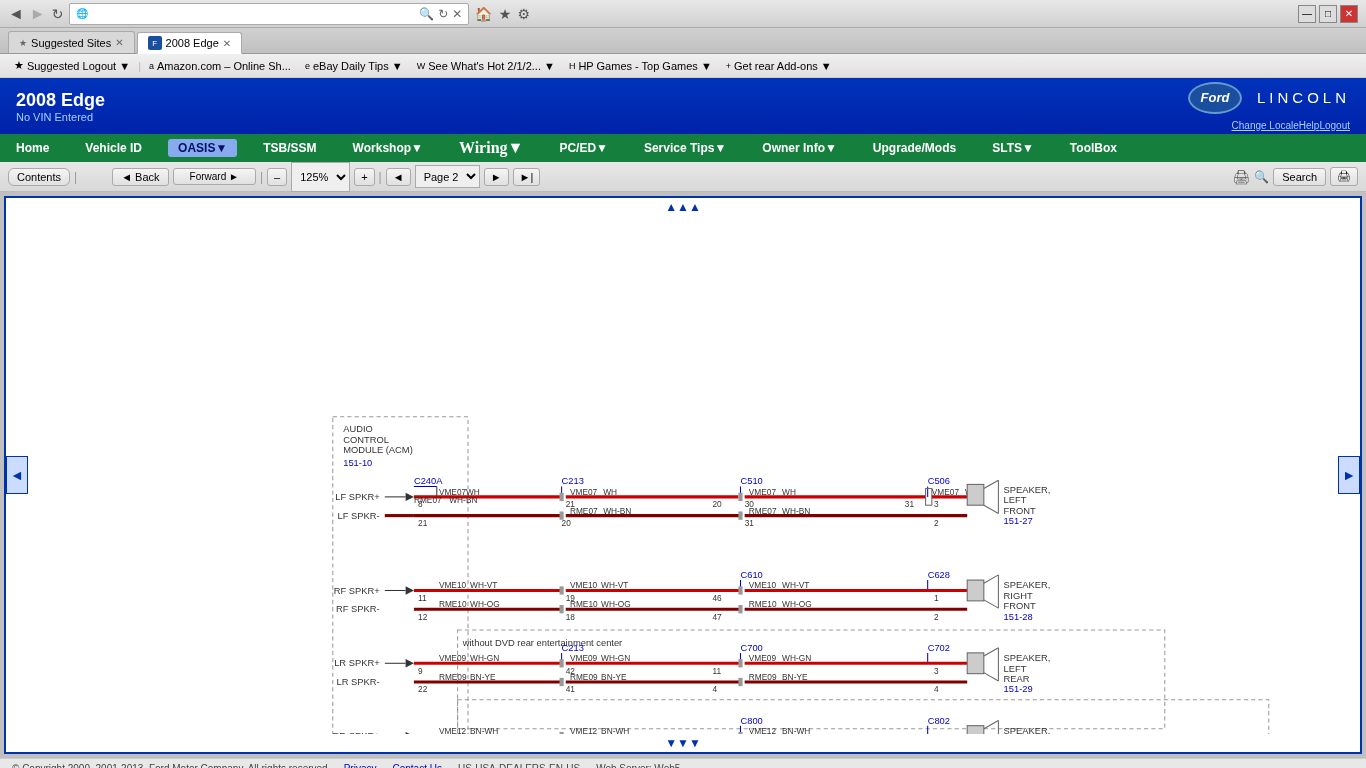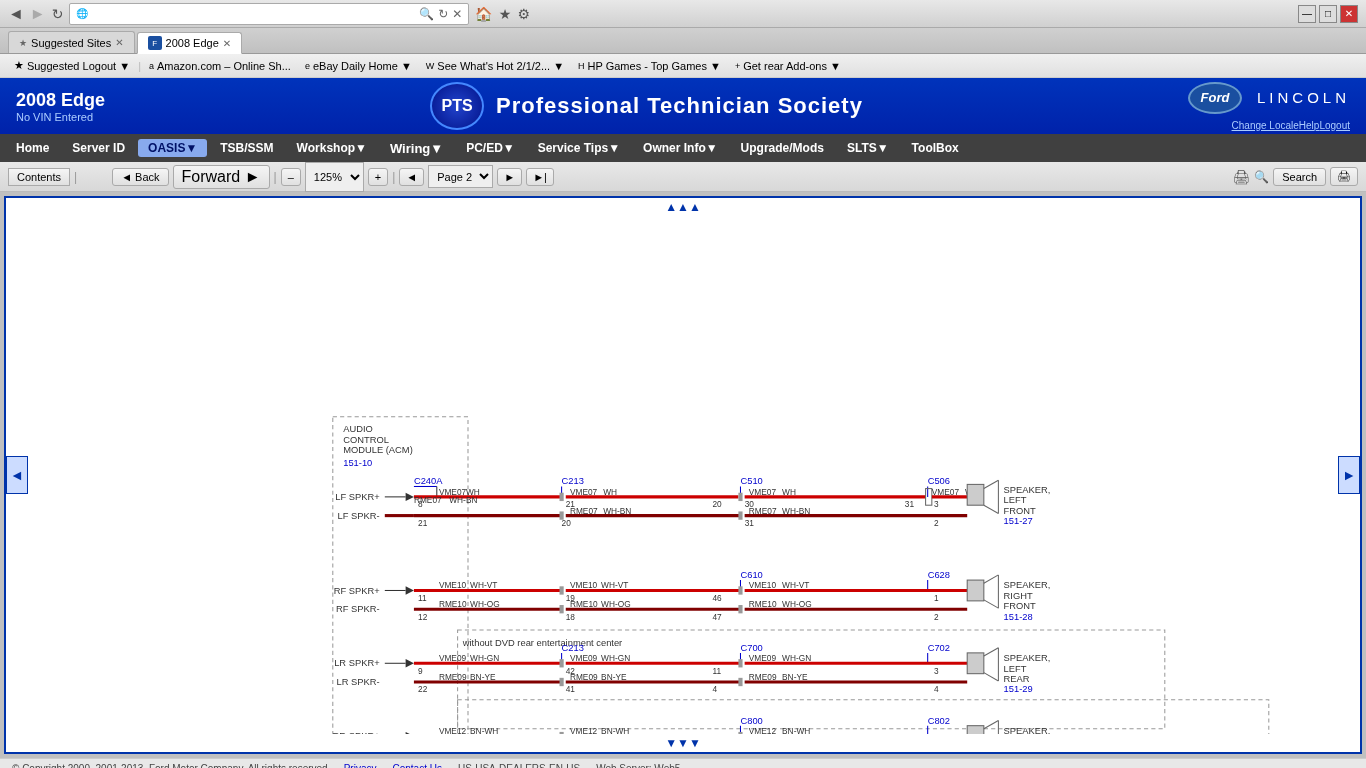--- a/index.html
+++ b/index.html
@@ -49,84 +49,78 @@
     <span>★</span>
     <span>Suggested Logout ▼</span>
   </span>
   <span style="color: #bbb;">|</span>
   <span style="padding: 1px 6px; cursor: pointer; display: flex; align-items: center; gap: 3px; white-space: nowrap;">
     <span style="font-size: 9px;">a</span>
     <span>Amazon.com – Online Sh...</span>
   </span>
   <span style="padding: 1px 6px; cursor: pointer; display: flex; align-items: center; gap: 3px; white-space: nowrap;">
     <span style="font-size: 9px;">e</span>
-    <span>eBay Daily Home ▼</span>
+    <span>eBay Daily Tips ▼</span>
   </span>
   <span style="padding: 1px 6px; cursor: pointer; display: flex; align-items: center; gap: 3px; white-space: nowrap;">
     <span style="font-size: 9px;">W</span>
     <span>See What's Hot 2/1/2... ▼</span>
   </span>
   <span style="padding: 1px 6px; cursor: pointer; display: flex; align-items: center; gap: 3px; white-space: nowrap;">
     <span style="font-size: 9px;">H</span>
     <span>HP Games - Top Games ▼</span>
   </span>
   <span style="padding: 1px 6px; cursor: pointer; display: flex; align-items: center; gap: 3px; white-space: nowrap;">
     <span style="font-size: 9px;">+</span>
     <span>Get rear Add-ons ▼</span>
   </span>
 </div>
 
 <div style="background: linear-gradient(to bottom, #0033bb, #0022aa); display: flex; align-items: center; justify-content: space-between; padding: 4px 16px; height: 56px;">
   <div>
     <div style="color: white; font-size: 18px; font-weight: bold;">2008 Edge</div>
     <div style="color: #aaccff; font-size: 11px;">No VIN Entered</div>
-  </div>
-  <div style="display: flex; align-items: center; gap: 12px;">
-    <div style="width: 54px; height: 48px; background: radial-gradient(circle, #2244cc, #001188); border-radius: 50%; display: flex; align-items: center; justify-content: center; color: white; font-size: 16px; font-weight: bold; border: 2px solid #4488ff;">
-      <span>PTS</span>
-    </div>
-    <div style="color: white; font-size: 22px; font-weight: bold; letter-spacing: 1px;">Professional Technician Society</div>
   </div>
   <div style="display: flex; flex-direction: column; align-items: flex-end; gap: 6px;">
     <div style="display: flex; align-items: center; gap: 15px;">
       <div style="background: #1a4fa0; border: 2px solid #6699cc; border-radius: 50%; width: 54px; height: 32px; display: flex; align-items: center; justify-content: center; color: white; font-size: 13px; font-weight: bold; font-style: italic;">
         <span>Ford</span>
       </div>
       <div style="color: white; font-size: 15px; letter-spacing: 4px; font-weight: 300;">
         <span>LINCOLN</span>
       </div>
     </div>
     <div style="display: flex; align-items: center;">
       <span style="color: #aaccff; font-size: 10px; cursor: pointer; text-decoration: underline;">Change Locale</span>
       <span style="color: #aaccff; font-size: 10px; cursor: pointer; text-decoration: underline;">Help</span>
       <span style="color: #aaccff; font-size: 10px; cursor: pointer; text-decoration: underline;">Logout</span>
     </div>
   </div>
 </div>
 
-<div style="background: #404040; display: flex; align-items: center; padding: 2px 6px; gap: 3px; height: 28px;">
+<div style="background: #15803d; display: flex; align-items: center; padding: 2px 6px; gap: 16px; height: 28px;">
   <div style="color: white; font-size: 12px; font-weight: bold; padding: 2px 10px; cursor: pointer; border-radius: 3px;">Home</div>
-  <div style="color: white; font-size: 12px; font-weight: bold; padding: 2px 10px; cursor: pointer; border-radius: 3px;">Server ID</div>
+  <div style="color: white; font-size: 12px; font-weight: bold; padding: 2px 10px; cursor: pointer; border-radius: 3px;">Vehicle ID</div>
   <div style="color: #001166; font-size: 12px; font-weight: bold; padding: 2px 10px; cursor: pointer; border-radius: 3px; background: #88aaee;">OASIS▼</div>
   <div style="color: white; font-size: 12px; font-weight: bold; padding: 2px 10px; cursor: pointer; border-radius: 3px;">TSB/SSM</div>
   <div style="color: white; font-size: 12px; font-weight: bold; padding: 2px 10px; cursor: pointer; border-radius: 3px;">Workshop▼</div>
-  <div style="color: white; font-size: 13px; font-weight: bold; padding: 2px 10px; cursor: pointer; border-radius: 3px;">Wiring▼</div>
+  <div style="color: white; font-size: 16px; font-weight: bold; padding: 2px 10px; cursor: pointer; border-radius: 3px; font-family: Liberation Serif, serif;">Wiring▼</div>
   <div style="color: white; font-size: 12px; font-weight: bold; padding: 2px 10px; cursor: pointer; border-radius: 3px;">PC/ED▼</div>
   <div style="color: white; font-size: 12px; font-weight: bold; padding: 2px 10px; cursor: pointer; border-radius: 3px;">Service Tips▼</div>
   <div style="color: white; font-size: 12px; font-weight: bold; padding: 2px 10px; cursor: pointer; border-radius: 3px;">Owner Info▼</div>
   <div style="color: white; font-size: 12px; font-weight: bold; padding: 2px 10px; cursor: pointer; border-radius: 3px;">Upgrade/Mods</div>
   <div style="color: white; font-size: 12px; font-weight: bold; padding: 2px 10px; cursor: pointer; border-radius: 3px;">SLTS▼</div>
   <div style="color: white; font-size: 12px; font-weight: bold; padding: 2px 10px; cursor: pointer; border-radius: 3px;">ToolBox</div>
 </div>
 
 <div style="background: linear-gradient(to bottom, #e8e8e8, #d8d8d8); display: flex; align-items: center; padding: 3px 8px; gap: 4px; height: 30px; border-bottom: 1px solid #bbb;">
-  <button style="padding: 2px 8px; border: 1px solid #aaa; border-radius: 0; background: linear-gradient(to bottom, #f5f5f5, #e0e0e0); font-size: 11px; cursor: pointer;">Contents</button>
+  <button style="padding: 2px 8px; border: 1px solid #aaa; border-radius: 6px; background: linear-gradient(to bottom, #f5f5f5, #e0e0e0); font-size: 11px; cursor: pointer;">Contents</button>
   <span style="color: #999;">|</span>
   <button style="padding: 2px 8px; border: 1px solid #aaa; border-radius: 3px; background: linear-gradient(to bottom, #f5f5f5, #e0e0e0); font-size: 11px; cursor: pointer; margin-left: 31px;">◄ Back</button>
-  <button style="padding: 2px 8px; border: 1px solid #aaa; border-radius: 3px; background: linear-gradient(to bottom, #f5f5f5, #e0e0e0); font-size: 16px; cursor: pointer; text-align: center;">Forward ►</button>
+  <button style="padding: 2px 16px; border: 1px solid #aaa; border-radius: 3px; background: linear-gradient(to bottom, #f5f5f5, #e0e0e0); font-size: 10px; cursor: pointer; text-align: center;">Forward ►</button>
   <span style="color: #999;">|</span>
   <button style="padding: 2px 6px; border: 1px solid #aaa; border-radius: 3px; background: linear-gradient(to bottom, #f5f5f5, #e0e0e0); font-size: 11px; cursor: pointer;">–</button>
   <select style="height: 30px; border: 1px solid #aaa; font-size: 11px; padding: 1px 4px;">
     <option>125%</option>
   </select>
   <button style="padding: 2px 6px; border: 1px solid #aaa; border-radius: 3px; background: linear-gradient(to bottom, #f5f5f5, #e0e0e0); font-size: 11px; cursor: pointer;">+</button>
   <span style="color: #999;">|</span>
   <button style="padding: 2px 6px; border: 1px solid #aaa; border-radius: 3px; background: linear-gradient(to bottom, #f5f5f5, #e0e0e0); font-size: 11px; cursor: pointer;">◄</button>
   <select style="height: 23px; border: 1px solid #aaa; font-size: 11px; padding: 1px 4px;">
     <option>Page 2</option>

